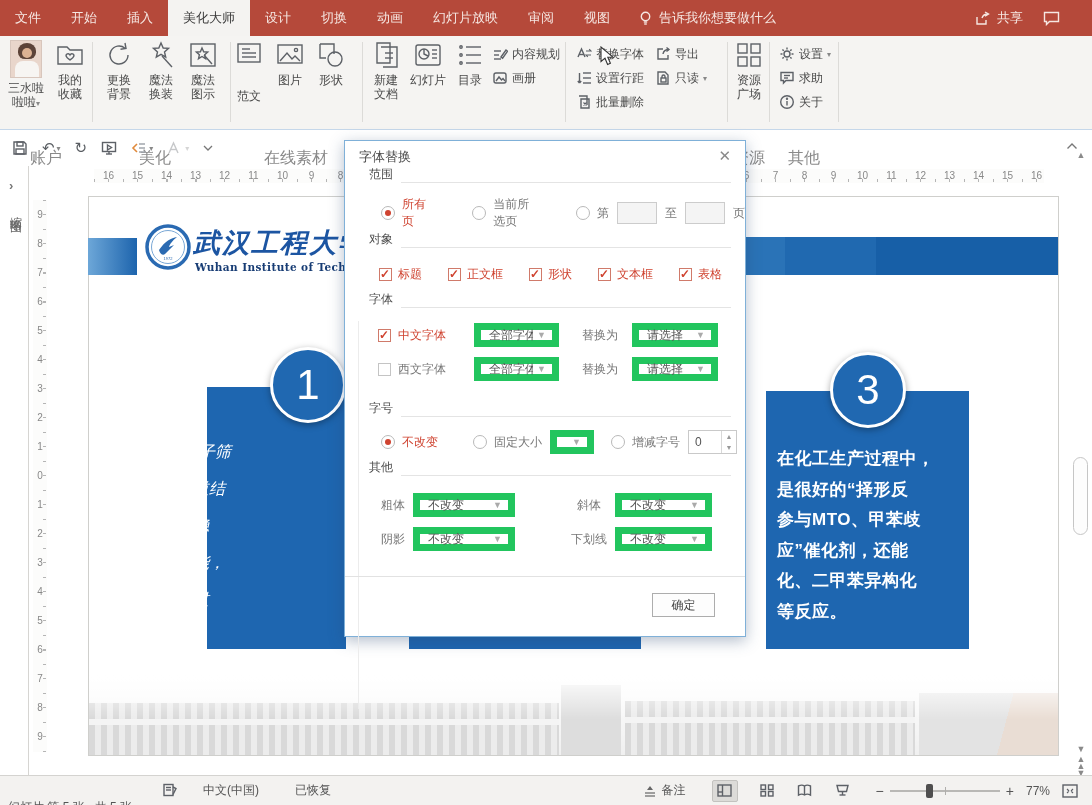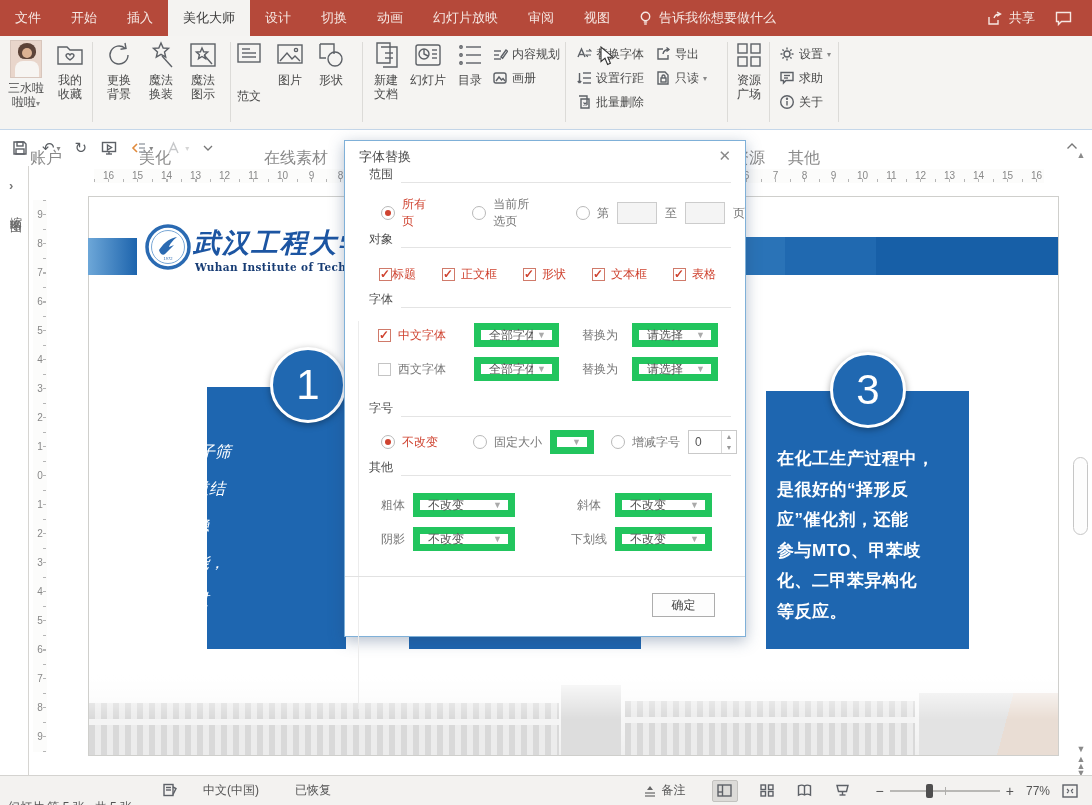--- a/index.html
+++ b/index.html
@@ -4,21 +4,21 @@
 <style>
   * { margin:0; padding:0; box-sizing:border-box; }
   body { background:#555; font-family:"Liberation Sans",sans-serif; }
   #app { position:relative; width:1092px; height:805px; background:#ffffff; overflow:hidden; font-family:"Liberation Sans",sans-serif; }
 
   
   .menubar { position:absolute; top:0; left:0; right:0; height:36px; background:#b5493a; display:flex; align-items:stretch; color:#f6e7e2; font-size:13px; }
   .mtab { display:flex; align-items:center; padding:0 15px; cursor:default; }
   .mtab.active { background:#f4f3f1; color:#3b3b3b; }
   .tellme { display:flex; align-items:center; gap:7px; margin-left:14px; }
-  .mb-right { margin-left:auto; display:flex; align-items:center; gap:20px; padding-right:20px; }
+  .mb-right { margin-left:auto; display:flex; align-items:center; gap:20px; padding-right:32px; }
   .mb-ic { display:flex; align-items:center; gap:6px; }
 
   
   .ribbon { position:absolute; top:36px; left:0; right:0; height:94px; background:#f5f4f2; border-bottom:1px solid #c5d7ea; }
   .sep { position:absolute; top:6px; height:80px; width:1px; background:#dcdbd8; }
   .gl { position:absolute; top:112px; font-size:16px; color:#8a8a8a; text-align:center; }
   .bigbtn { position:absolute; top:4px; width:44px; display:flex; flex-direction:column; align-items:center; text-align:center; cursor:default; }
   .bigbtn .bb-label { font-size:12px; line-height:14px; color:#4a4a4a; white-space:pre-line; margin-top:3px; }
   .dd-arr { font-size:8px; color:#888; }
   .smallbtn { position:absolute; display:flex; align-items:center; gap:4px; font-size:12px; color:#4a4a4a; height:20px; cursor:default; }
@@ -501,22 +501,22 @@
         <div>催化反应。</div>
       </div>
 
     <div class="bluebox" style="left:677px;top:194px;width:203px;height:258px;"></div>
     <div class="numcircle" style="left:741px;top:155px;">
       <span>3</span>
     </div>
     <div class="b3-text">
         <div>在化工生产过程中，</div>
         <div>是很好的“择形反</div>
+        <div>参与MTO、甲苯歧</div>
         <div>应”催化剂，还能</div>
-        <div>参与MTO、甲苯歧</div>
         <div>化、二甲苯异构化</div>
         <div>等反应。</div>
       </div>
 
     <div class="campus">
       <div class="sky"></div>
       <div class="bl win" style="left:0;top:28px;width:470px;height:52px;"></div>
       <div class="bl" style="left:0;top:44px;width:470px;height:6px;background:#e3e3e3;"></div>
       <div class="bl win" style="left:472px;top:10px;width:60px;height:70px;background:#a8a8a8;"></div>
       <div class="bl win" style="left:536px;top:26px;width:290px;height:54px;"></div>
@@ -544,21 +544,21 @@
       <input class="tinput" style="margin-left: 8px;">
       <span class="gray" style="margin-left:8px;">至</span>
       <input class="tinput" style="margin-left: 8px;">
       <span class="gray" style="margin-left:8px;">页</span>
     </div>
 
     <div class="sec" style="top:90px;">
         <span>对象</span>
       </div>
     <div class="row" style="top:120px;gap:26px;padding-left:34px;">
-        <span style="display:flex;align-items:center;">
+        <span style="display:flex;align-items:center;gap:6px;">
         <span class="cbx chk"></span>
         <span class="red">标题</span>
       </span>
         <span style="display:flex;align-items:center;gap:6px;">
         <span class="cbx chk"></span>
         <span class="red">正文框</span>
       </span>
         <span style="display:flex;align-items:center;gap:6px;">
         <span class="cbx chk"></span>
         <span class="red">形状</span>

